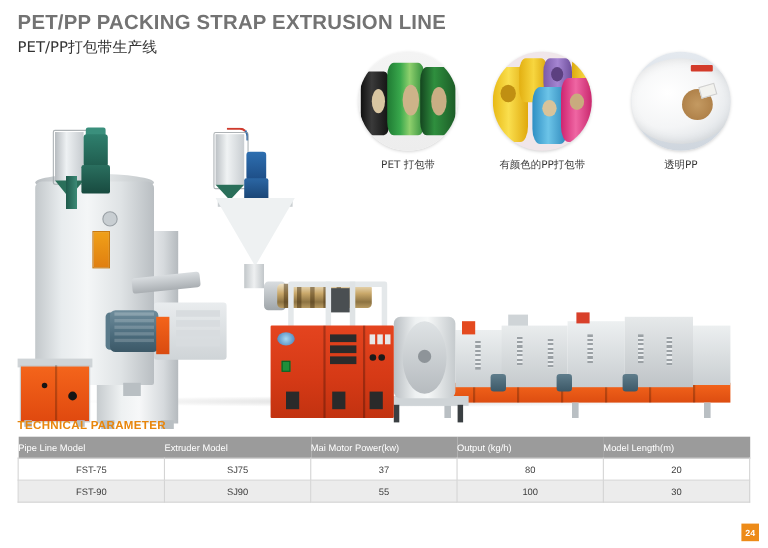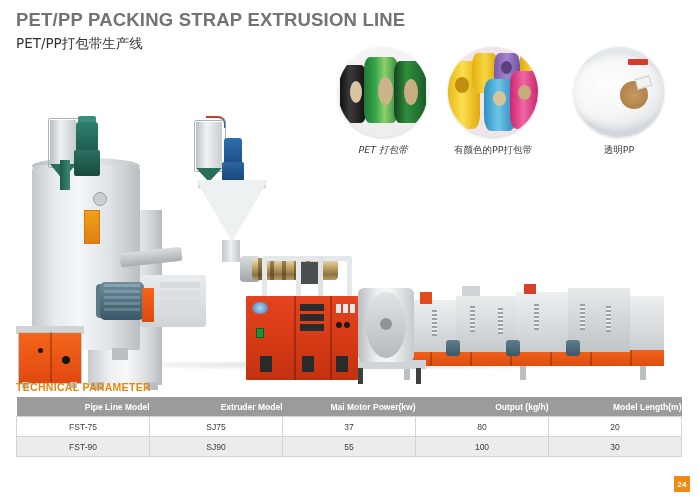--- a/index.html
+++ b/index.html
@@ -19,21 +19,21 @@
   }
   .title-cn{
     font-size:13.5px;color:#333333;margin-top:5px;
     line-height:16px;white-space:nowrap;
     font-family:"DejaVu Sans","Liberation Sans",sans-serif;
   }
 
   
   .products{position:absolute;left:312px;top:47px;width:378px;height:115px;}
   .prod{position:absolute;width:110px;text-align:center;}
-  .prod.p0{left:16px;font-style:italic;}
+  .prod.p0{left:4px;}
   .prod.p1{left:126px;}
   .prod.p2{left:252px;}
   .circle{
     width:90px;height:90px;border-radius:50%;
     margin:0 auto;overflow:hidden;position:relative;
     box-shadow:0 1px 3px rgba(0,0,0,0.18);
     background:#e9e9e9;
   }
   .cap{
     margin-top:7px;font-size:9.5px;color:#3a3a3a;
@@ -212,22 +212,22 @@
   .col-f2{left:146px;top:322px;width:12px;height:8px;background:#b9bfc3;}
 
   
   .tech-head{
     position:absolute;left:16px;top:381px;
     font-size:10.5px;font-weight:bold;color:#E8860C;letter-spacing:0.3px;
   }
   .tbl-wrap{position:absolute;left:16px;top:397px;width:666px;}
   table{border-collapse:collapse;width:666px;table-layout:fixed;}
   thead th{
-    background:#9b9b9b;color:#ffffff;font-weight:bold;
-    font-size:8.5px;height:19px;padding:0;text-align:right;
+    background:#9b9b9b;color:#ffffff;font-weight:normal;
+    font-size:8.5px;height:19px;padding:0;text-align:left;
     border:none;
   }
   tbody td{
     font-size:8.5px;color:#3c3c3c;height:19px;padding:0;text-align:center;
     border:1px solid #d4d4d4;
   }
   tbody tr:nth-child(odd) td{background:#ffffff;}
   tbody tr:nth-child(even) td{background:#ececec;}
 
   

